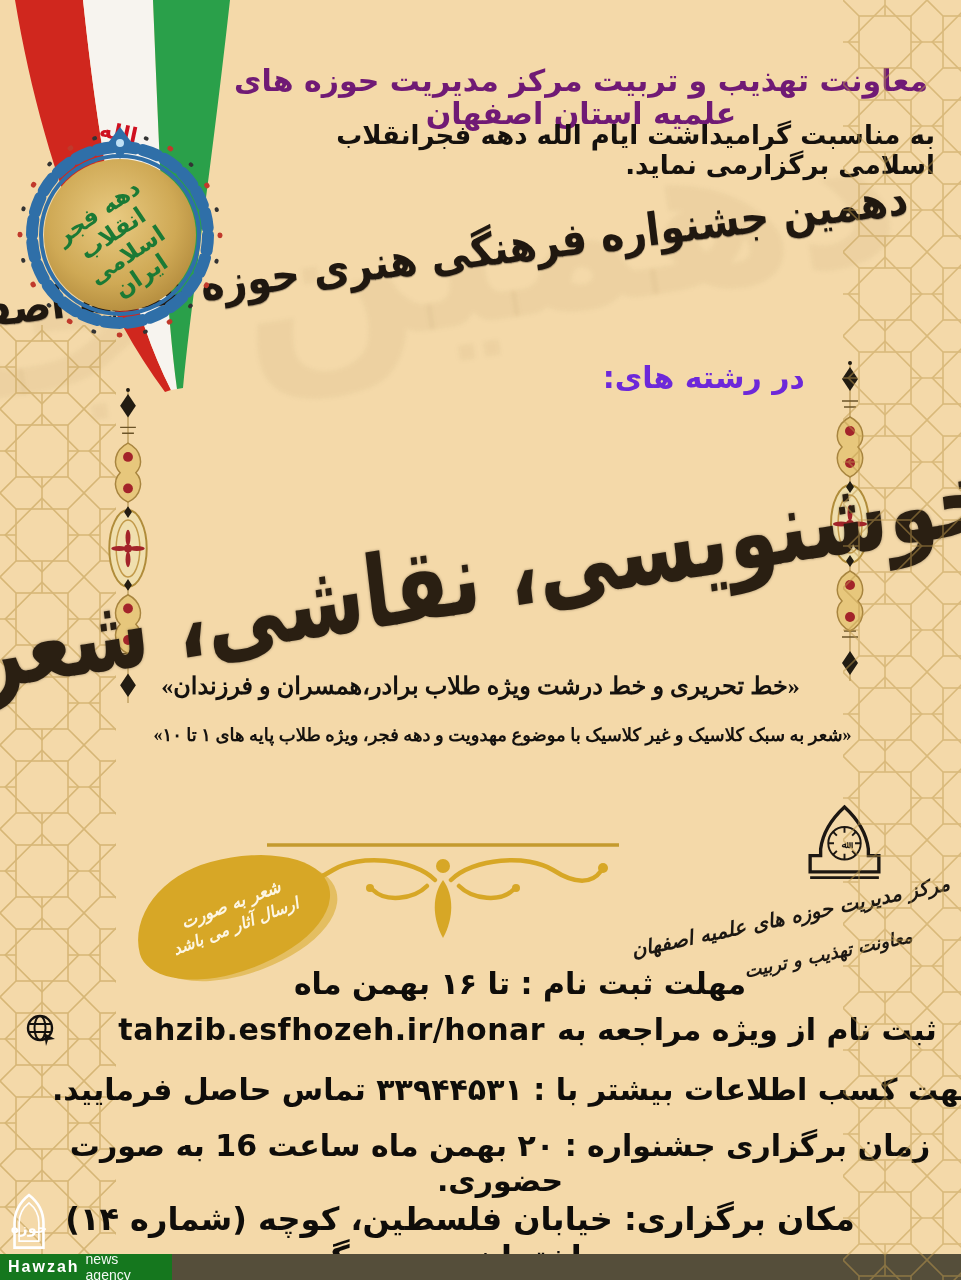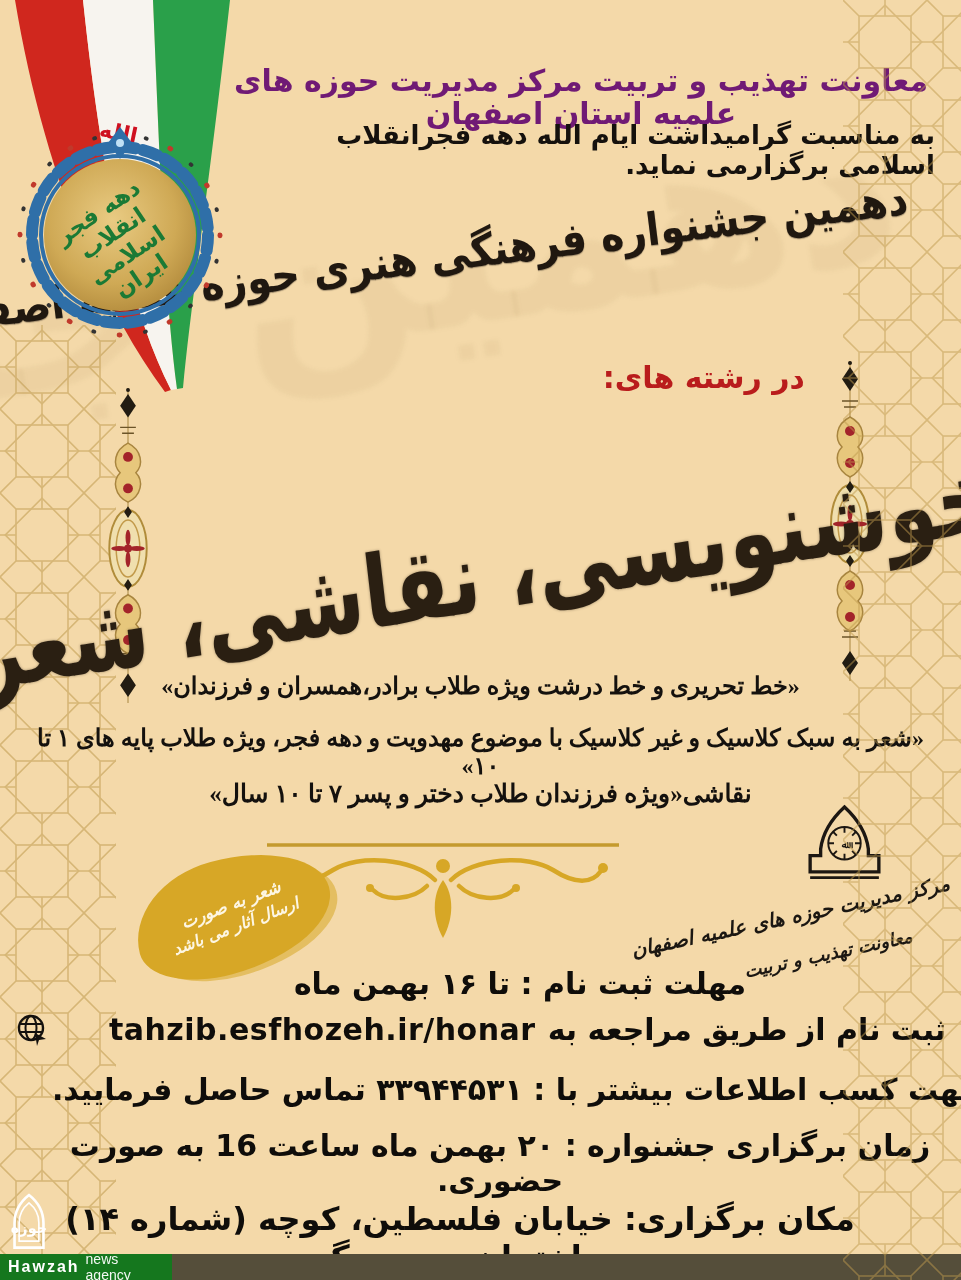--- a/index.html
+++ b/index.html
@@ -39,38 +39,38 @@
   }
 
   
   .title-callig{
     position:absolute;top:212px;left:205px;width:750px;text-align:center;z-index:2;
     direction:rtl;white-space:nowrap;font-size:45px;font-weight:700;color:#201810;
     transform:rotate(-7deg) scaleX(.88);letter-spacing:-1px;
     text-shadow:0 1px 1px rgba(32,24,16,.35);
   }
   .fields-label{position:absolute;top:360px;right:156px;direction:rtl;
-    font-size:30px;font-weight:700;z-index:3;color:#b91c1c;}
+    font-size:30px;font-weight:700;z-index:3;color:#6d28d9;}
   .main-callig{
     position:absolute;top:450px;left:90px;width:790px;height:250px;z-index:2;
     display:flex;align-items:center;justify-content:center;
     direction:rtl;white-space:nowrap;font-size:100px;font-weight:700;color:#2a1f12;
     transform:rotate(-9deg) scaleX(.8) skewX(-3deg);
     text-shadow:0 0 3px rgba(42,31,18,.45);
   }
 
   .orn-col{position:absolute;z-index:2;}
   .orn-left{left:100px;top:388px;}
   .orn-right{left:822px;top:356px;}
 
   
   .detail{position:absolute;left:25px;width:911px;text-align:center;direction:rtl;
     font-weight:700;color:#14110e;z-index:3;font-family:Liberation Serif, serif;}
   .detail-1{top:672px;font-size:24px;}
-  .detail-2{top:724px;font-size:24px;}
+  .detail-2{top:724px;font-size:18px;margin-left:22px;}
   .detail-3{top:779px;font-size:25px;}
 
   .divider{position:absolute;left:263px;top:840px;z-index:2;}
 
   
   .poetry-note{
     position:absolute;left:133px;top:858px;width:200px;height:114px;z-index:4;
     background:#d7a726;transform:rotate(-15deg);
     border-radius:46% 54% 58% 42% / 62% 48% 52% 38%;
     box-shadow:8px 6px 0 -2px rgba(215,167,38,.55);
@@ -195,21 +195,20 @@
     <use href="#orn-col-sym" width="56" height="315"></use>
   </svg>
   <svg class="orn-col orn-right" width="56" height="330">
     <use href="#orn-col-sym" width="56" height="330"></use>
   </svg>
 
   <div class="main-callig">خوشنویسی، نقاشی، شعر</div>
 
   <div class="detail detail-1">«خط تحریری و خط درشت ویژه طلاب برادر،همسران و فرزندان»</div>
   <div class="detail detail-2">«شعر به سبک کلاسیک و غیر کلاسیک با موضوع مهدویت و دهه فجر، ویژه طلاب پایه های ۱ تا ۱۰»</div>
-  <div class="detail detail-3">نقاشی«ویژه فرزندان طلاب دختر و پسر ۷ تا ۱۰ سال»</div>
 
   <svg class="divider" width="360" height="105" viewBox="0 0 360 105">
     <line x1="4" y1="5" x2="356" y2="5" stroke="#c49a2e" stroke-width="3.5"></line>
     <g fill="none" stroke="#d7a726" stroke-width="4.5" stroke-linecap="round">
       <path d="M172,40 C150,18 95,14 70,30 C45,46 30,42 22,31"></path>
       <path d="M164,46 C150,60 122,62 110,50"></path>
       <path d="M188,40 C210,18 265,14 290,30 C315,46 330,42 338,31"></path>
       <path d="M196,46 C210,60 238,62 250,50"></path>
     </g>
     <circle cx="20" cy="28" r="5" fill="#d7a726"></circle>
@@ -235,21 +234,21 @@
       <text x="55" y="47" font-size="10" font-weight="bold" fill="#1c1712" text-anchor="middle" font-family="DejaVu Sans, sans-serif">ﷲ</text>
       <path d="M19,78 H91" stroke="#1c1712" stroke-width="3"></path>
     </svg>
     <div class="stamp-line stamp-line1">مرکز مدیریت حوزه های علمیه اصفهان</div>
     <div class="stamp-line stamp-line2">معاونت تهذیب و تربیت</div>
   </div>
 
   <div class="info info-deadline">مهلت ثبت نام : تا ۱۶ بهمن ماه</div>
 
   <div class="info info-register">
-    <span>ثبت نام از طریق مراجعه به</span>
+    <span>ثبت نام از ویژه مراجعه به</span>
     <span class="url">tahzib.esfhozeh.ir/honar</span>
     <svg width="34" height="34" viewBox="0 0 34 34">
       <circle cx="16" cy="15" r="12" fill="none" stroke="#14110e" stroke-width="2.4"></circle>
       <ellipse cx="16" cy="15" rx="5.5" ry="12" fill="none" stroke="#14110e" stroke-width="2"></ellipse>
       <path d="M5,11 H27 M5,19 H27" stroke="#14110e" stroke-width="2"></path>
       <path d="M20,20 L31,26 L24,27 L22,33 Z" fill="#14110e"></path>
     </svg>
   </div>
 
   <div class="info info-phone">جهت کسب اطلاعات بیشتر با : ۳۳۹۴۴۵۳۱ تماس حاصل فرمایید.</div>

